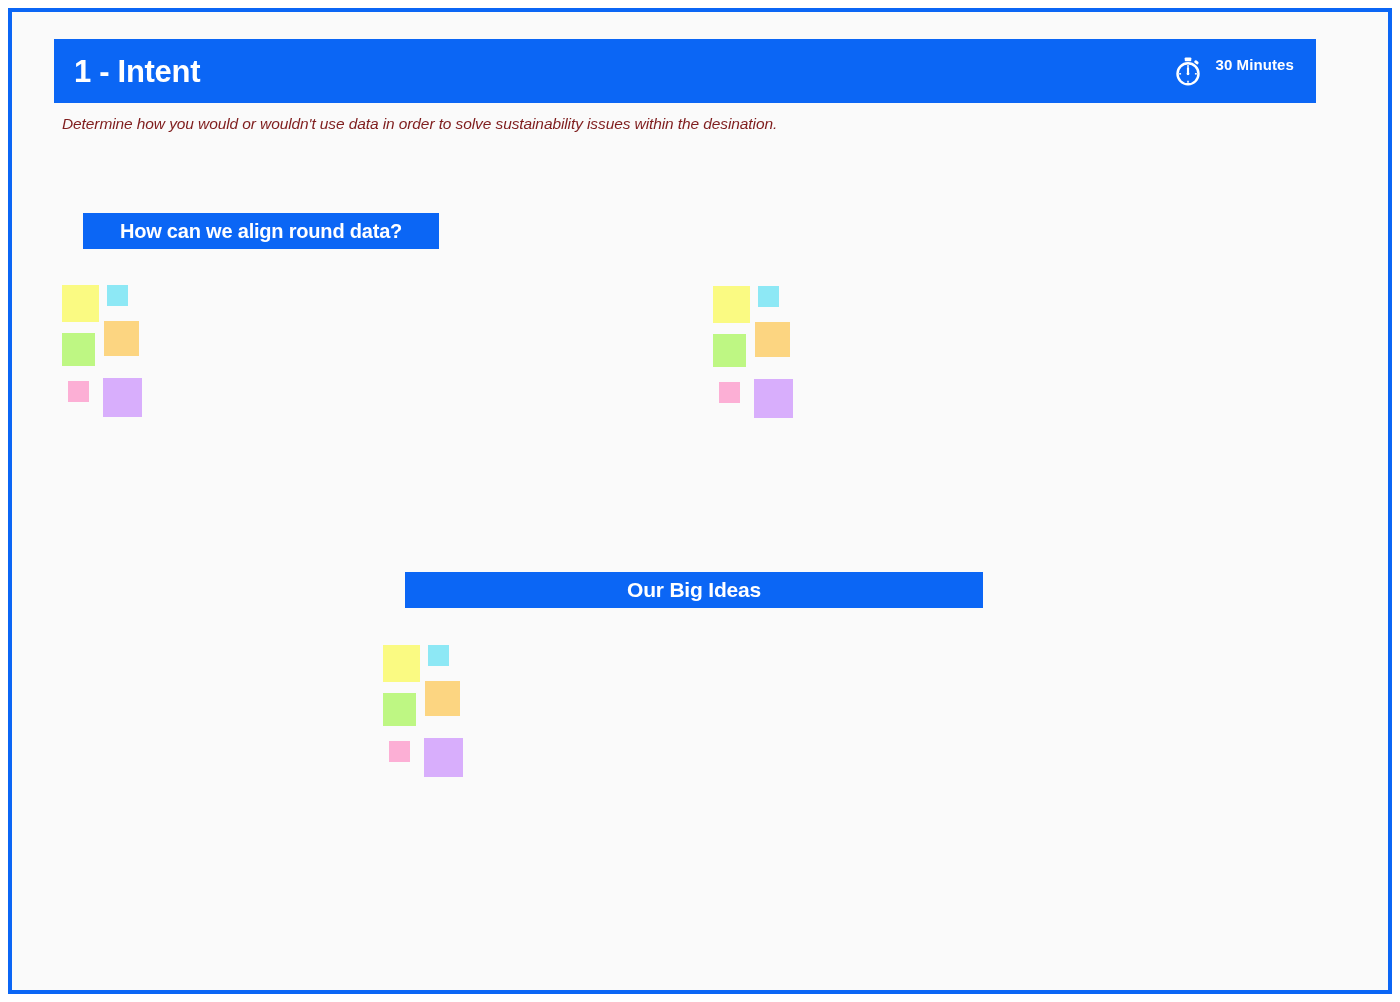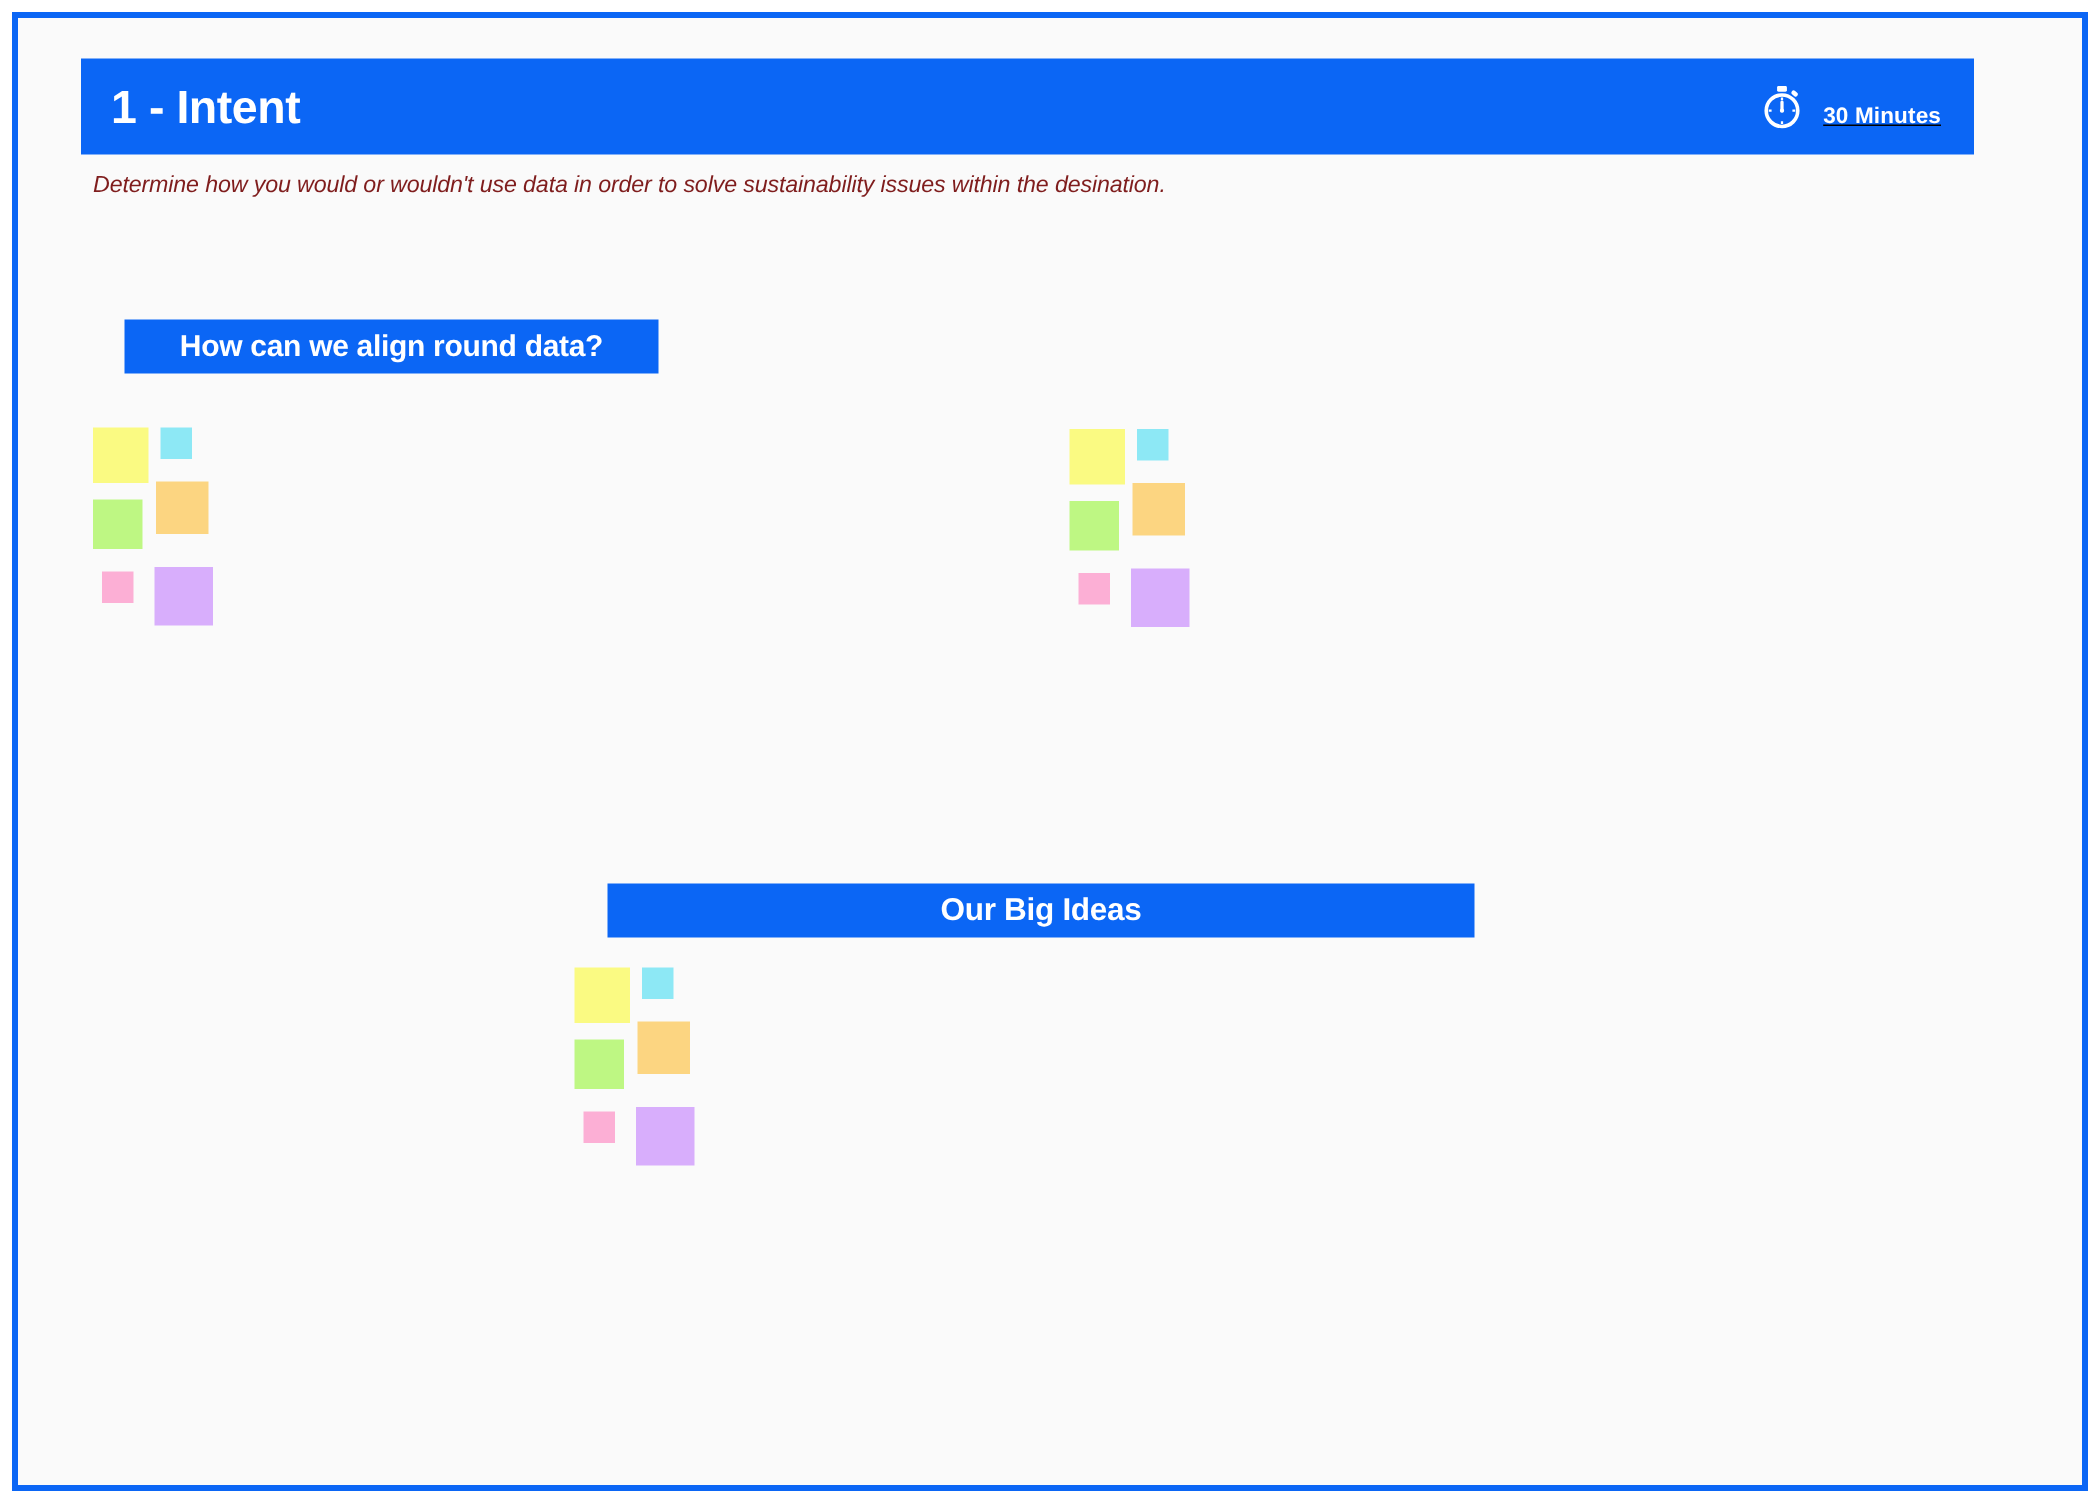--- a/index.html
+++ b/index.html
@@ -39,23 +39,22 @@
   .header-title {
     color: #ffffff;
     font-size: 31px;
     font-weight: bold;
     letter-spacing: -0.3px;
     line-height: 1;
   }
 
   .timer-group {
     display: flex;
-    align-items: flex-end;
+    align-items: flex-start;
     gap: 12px;
-    text-decoration: underline;
   }
 
   .timer-icon { display: block; width: 30px; height: 30px; }
 
   .timer-label {
     color: #ffffff;
     font-size: 15px;
     font-weight: bold;
     letter-spacing: 0.1px;
   }
@@ -83,21 +82,21 @@
   .section-heading .heading-text {
     color: #ffffff;
     font-size: 20px;
     font-weight: bold;
     letter-spacing: -0.2px;
     white-space: nowrap;
   }
 
   .heading-align  { left: 71px;  top: 201px; width: 356px; justify-content: center; }
   .heading-usedata{ left: 721px; top: 202px; width: 310px; justify-content: center; }
-  .heading-bigideas{ left: 393px; top: 560px; width: 578px; justify-content: center; margin-top: 17px; }
+  .heading-bigideas{ left: 393px; top: 560px; width: 578px; justify-content: center; }
   .heading-bigideas .heading-text { font-size: 21px; }
 
   
   .note-cluster { position: absolute; width: 120px; height: 150px; }
 
   .note { position: absolute; }
 
   .note-yellow { left: 4px;  top: 0px;  width: 37px; height: 37px; background: #fafa82; }
   .note-cyan   { left: 49px; top: 0px;  width: 21px; height: 21px; background: #8de8f5; }
   .note-orange { left: 46px; top: 36px; width: 35px; height: 35px; background: #fcd581; }

